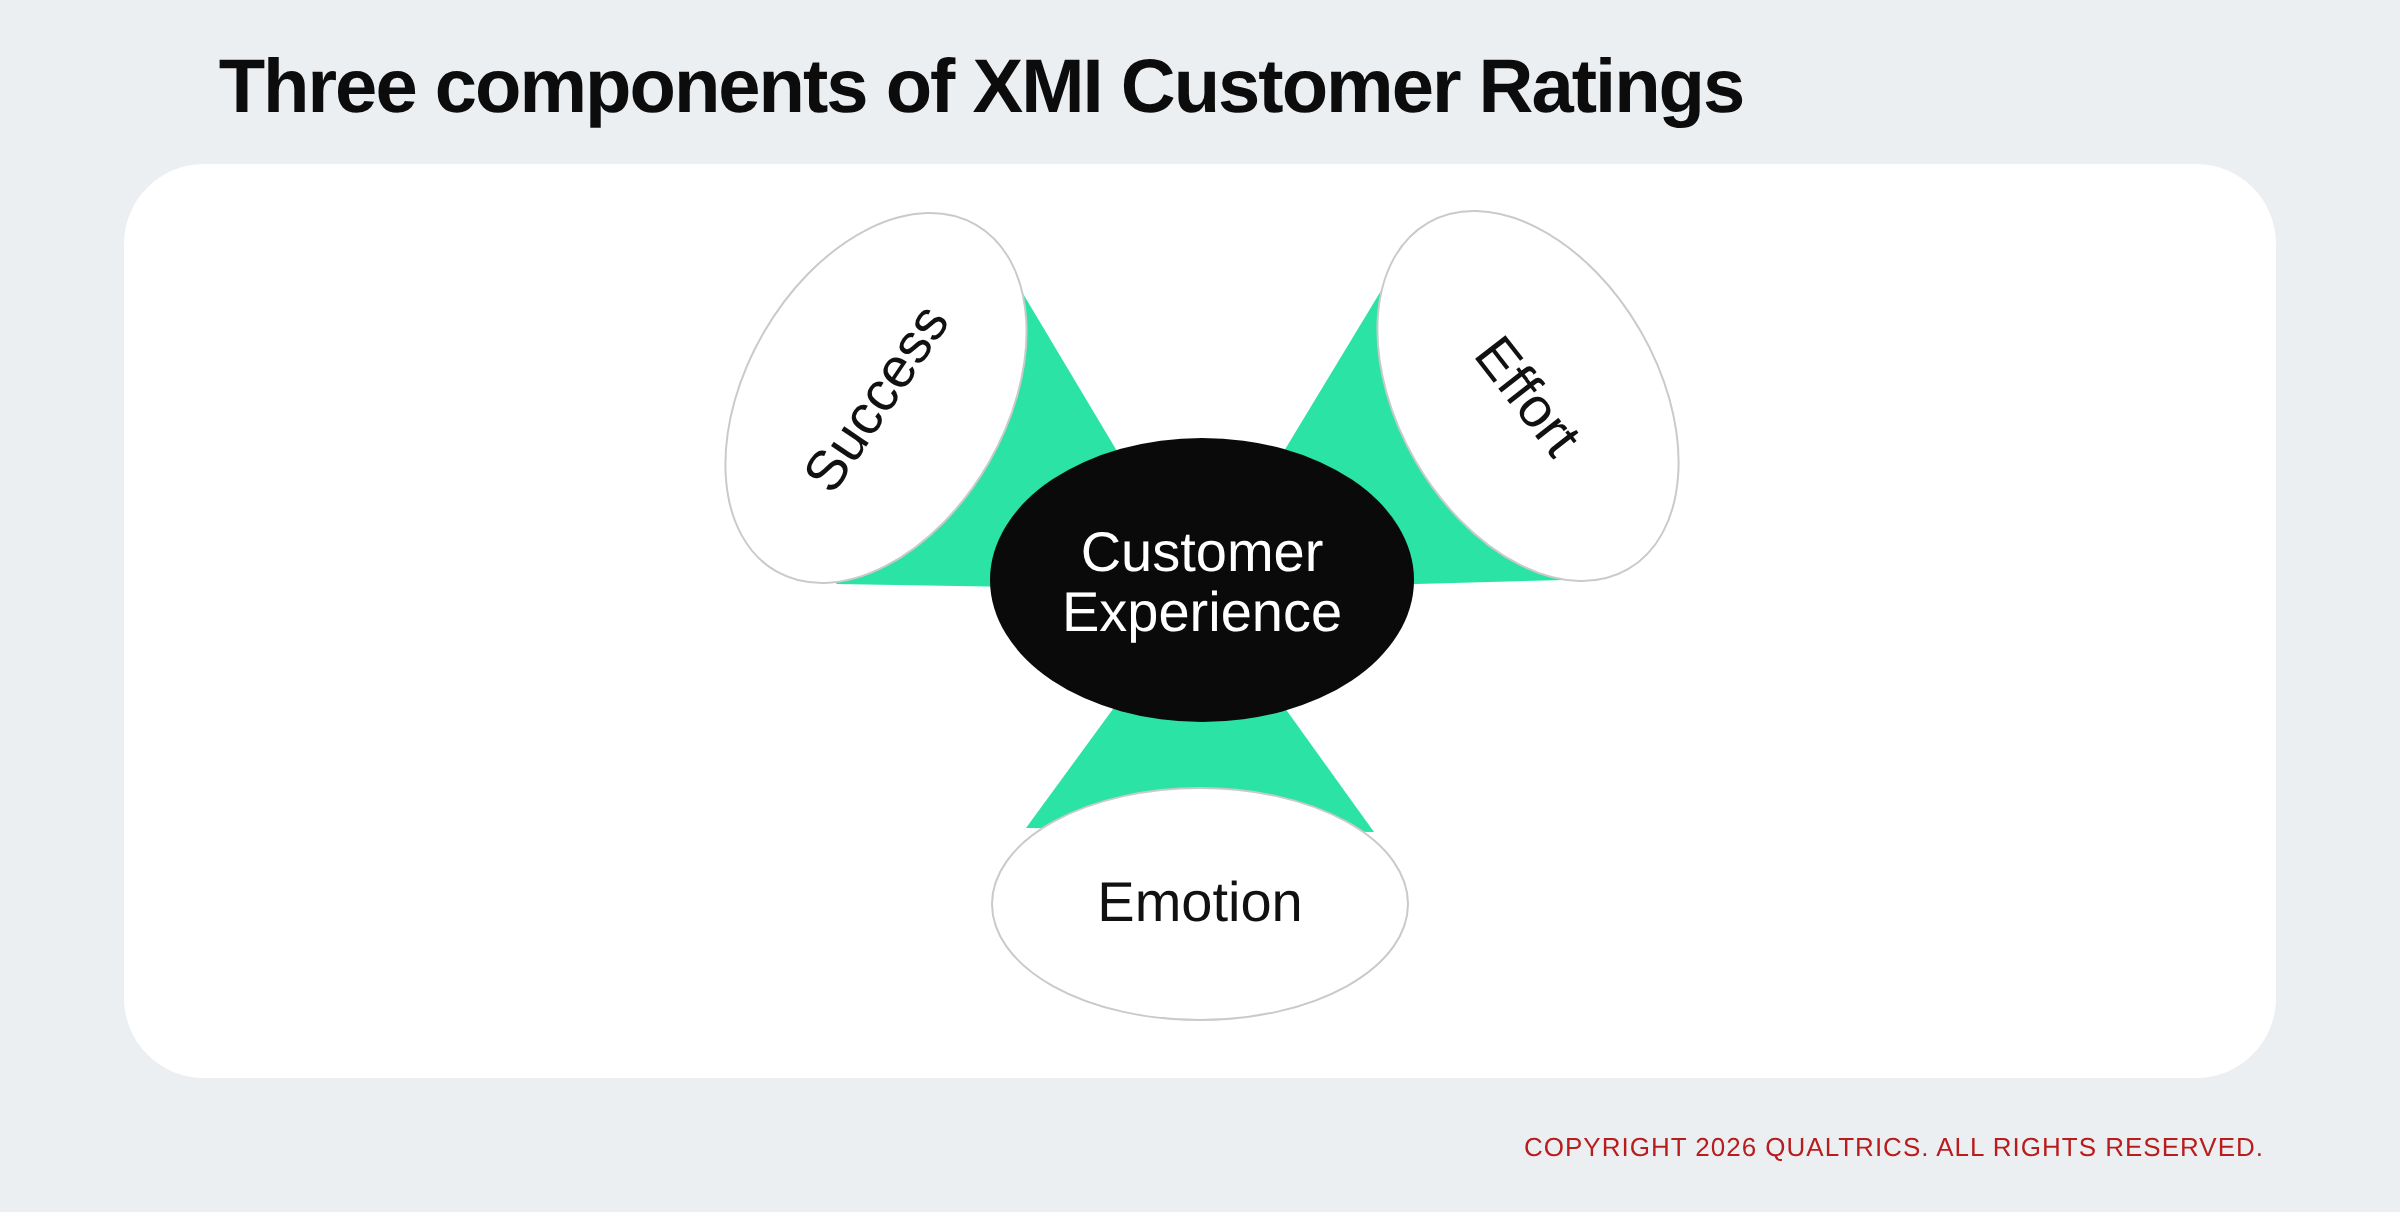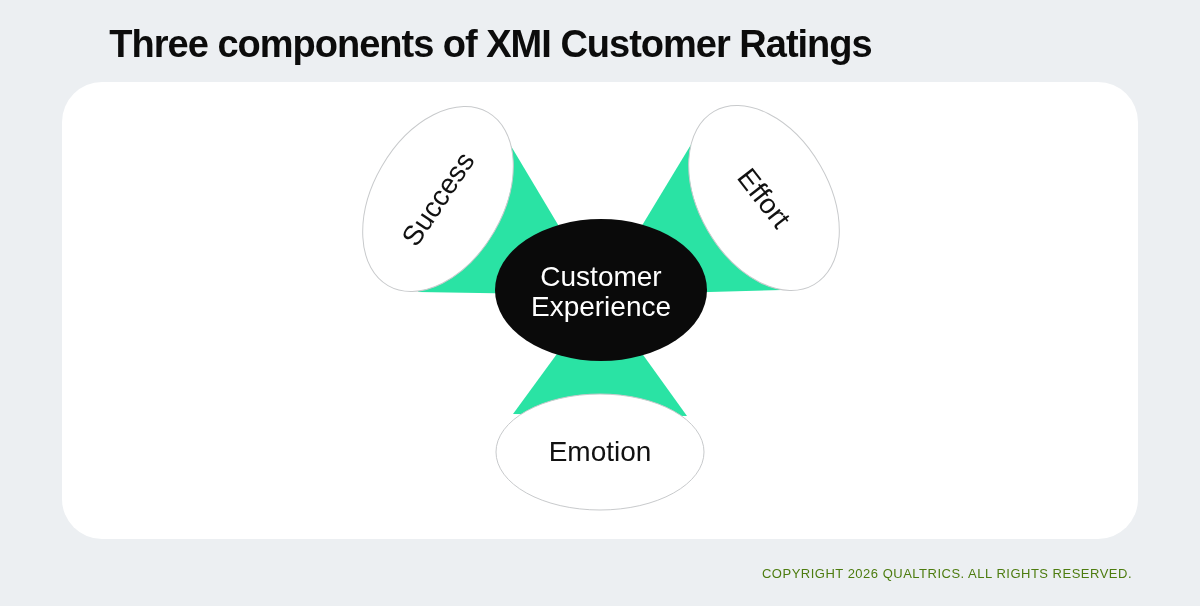--- a/index.html
+++ b/index.html
@@ -60,21 +60,21 @@
     font-weight: 500;
     fill: #ffffff;
     text-anchor: middle;
   }
   .copyright {
     position: absolute;
     top: 566px;
     right: 68px;
     font-size: 13px;
     letter-spacing: 0.5px;
-    color: #4d7c0f;
+    color: #b91c1c;
     text-align: right;
     margin-left: 23px;
   }
 </style>
 </head>
 <body>
 
 <div>
 
   <h1 class="page-title">Three components of XMI Customer Ratings</h1>

